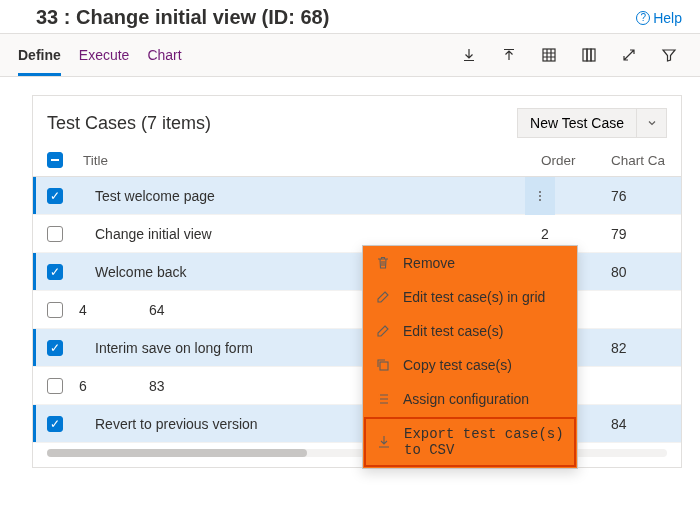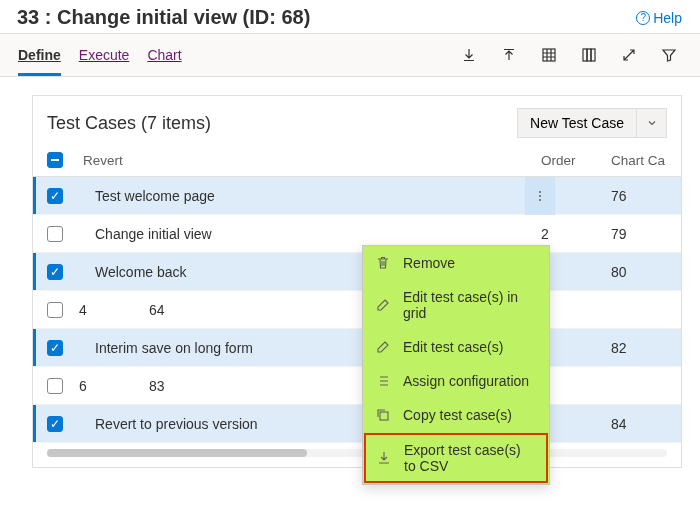--- a/index.html
+++ b/index.html
@@ -10,21 +10,21 @@
     color: #323130;
     background: #fff;
     width: 700px;
     height: 510px;
     overflow: hidden;
   }
   .header {
     display: flex;
     justify-content: space-between;
     align-items: center;
-    padding: 6px 18px 4px 17px;
+    padding: 6px 18px 4px 36px;
   }
   .title {
     font-size: 20px;
     font-weight: 600;
   }
   .help {
     color: #0078d4;
     font-size: 14px;
     display: flex;
     align-items: center;
@@ -44,21 +44,20 @@
   }
   .toolbar {
     display: flex;
     justify-content: space-between;
     align-items: center;
     background: #faf9f8;
     border-top: 1px solid #e1dfdd;
     border-bottom: 1px solid #e1dfdd;
     padding: 0 12px 0 18px;
     height: 44px;
-    text-decoration: underline;
   }
   .tabs {
     display: flex;
     gap: 18px;
     height: 100%;
   }
   .tab {
     display: flex;
     align-items: center;
     font-size: 14px;
@@ -208,39 +207,40 @@
   .scrollbar-thumb {
     height: 8px;
     width: 42%;
     background: #c8c6c4;
     border-radius: 4px;
   }
   .context-menu {
     position: absolute;
     top: 245px;
     left: 362px;
-    width: 188px;
-    background: #bef264;
+    width: 216px;
+    background: #f97316;
     border: 1px solid #c8c6c4;
     box-shadow: 0 4px 12px rgba(0,0,0,0.15);
     z-index: 10;
   }
   .menu-item {
     display: flex;
     align-items: center;
     gap: 12px;
     padding: 9px 12px;
     font-size: 14px;
     cursor: pointer;
     color: #323130;
   }
   .menu-item.highlight {
     border: 2px solid #d83b01;
     margin: 1px;
     padding: 7px 10px;
+    font-family: Liberation Mono, monospace;
   }
   .menu-icon {
     width: 16px;
     height: 16px;
     flex-shrink: 0;
     display: flex;
     align-items: center;
     justify-content: center;
     color: #605e5c;
   }
@@ -308,21 +308,21 @@
         <svg width="12" height="12" viewBox="0 0 12 12" fill="none" stroke="#605e5c" stroke-width="1.2">
             <path d="M3 4.5L6 7.5L9 4.5"></path>
           </svg>
       </div>
     </div>
   </div>
   <div class="col-headers">
     <div class="chk-col">
         <div class="chk indet"></div>
       </div>
-    <div class="title-col">Revert</div>
+    <div class="title-col">Title</div>
     <div class="order-col">Order</div>
     <div class="tc-col">Chart Ca</div>
   </div>
   <div class="rows" id="rows">
       <div class="row checked">
         <div class="chk-col">
           <div class="chk on">✓</div>
         </div>
         <div class="row-title">Test welcome page</div>
         <div class="row-order">1</div>
@@ -410,34 +410,34 @@
       <span class="menu-icon">
         <svg width="16" height="16" viewBox="0 0 16 16" fill="none" stroke="currentColor" stroke-width="1.1">
           <path d="M10 3l3 3L6 13H3v-3l7-7z"></path>
         </svg>
       </span>
       <span>Edit test case(s)</span>
     </div>
     <div class="menu-item">
       <span class="menu-icon">
         <svg width="16" height="16" viewBox="0 0 16 16" fill="none" stroke="currentColor" stroke-width="1.1">
-          <path d="M5 4h8M5 8h8M5 12h8M3 4h.01M3 8h.01M3 12h.01"></path>
-        </svg>
-      </span>
-      <span>Assign configuration</span>
-    </div>
-    <div class="menu-item">
-      <span class="menu-icon">
-        <svg width="16" height="16" viewBox="0 0 16 16" fill="none" stroke="currentColor" stroke-width="1.1">
           <rect x="5" y="5" width="8" height="8"></rect>
           <path d="M3 10V3h7"></path>
         </svg>
       </span>
       <span>Copy test case(s)</span>
     </div>
+    <div class="menu-item">
+      <span class="menu-icon">
+        <svg width="16" height="16" viewBox="0 0 16 16" fill="none" stroke="currentColor" stroke-width="1.1">
+          <path d="M5 4h8M5 8h8M5 12h8M3 4h.01M3 8h.01M3 12h.01"></path>
+        </svg>
+      </span>
+      <span>Assign configuration</span>
+    </div>
     <div class="menu-item highlight">
       <span class="menu-icon">
         <svg width="16" height="16" viewBox="0 0 16 16" fill="none" stroke="currentColor" stroke-width="1.1">
           <path d="M8 2v8M5 7l3 3 3-3M3 13h10"></path>
         </svg>
       </span>
       <span>Export test case(s) to CSV</span>
     </div>
   </div>
 

